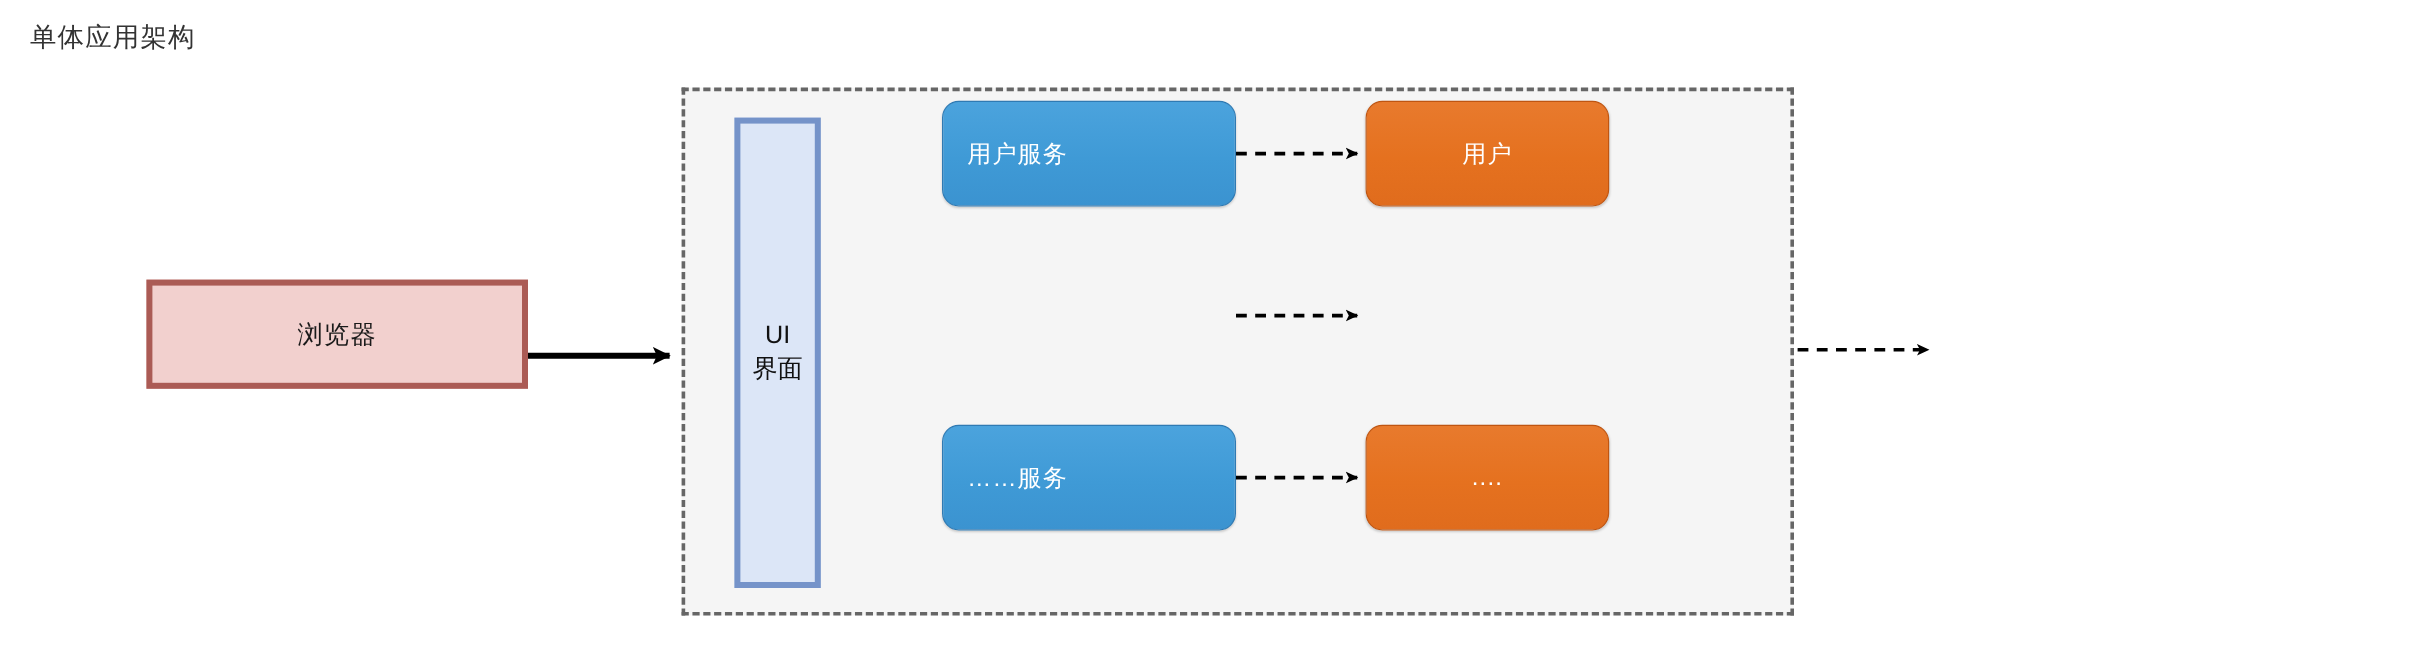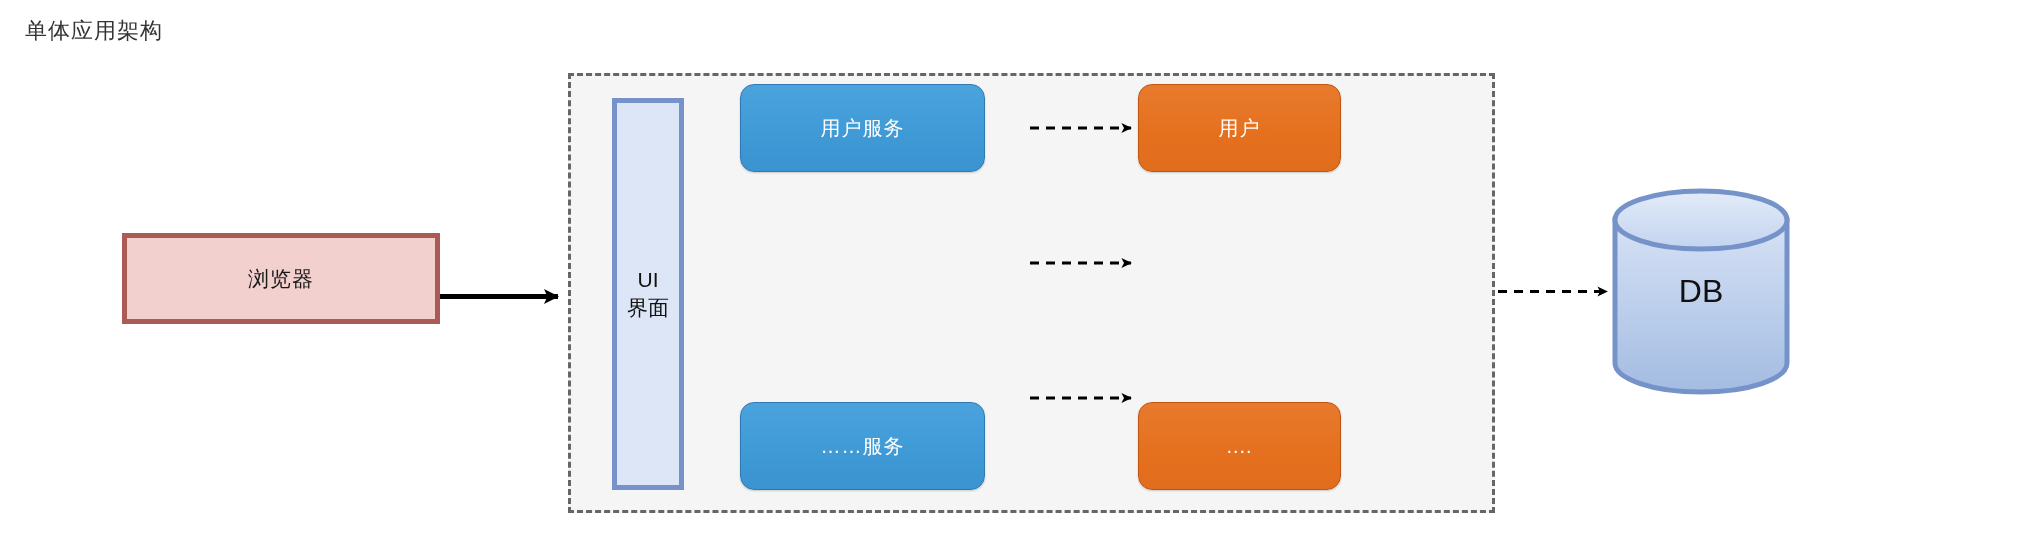--- a/index.html
+++ b/index.html
@@ -86,31 +86,31 @@
   .ui-box .label {
     font-size: 21px;
     color: #111111;
     line-height: 28px;
     text-align: center;
   }
 
   
   .service-box {
     position: absolute;
-    left: 740px;
+    left: 785px;
     width: 245px;
     height: 88px;
     border-radius: 14px;
     box-sizing: border-box;
     background: linear-gradient(180deg, #4ba3dd 0%, #3f9ad6 55%, #3b93d0 100%);
     border: 1.5px solid #2f7ab3;
     display: flex;
     align-items: center;
-    justify-content: center;
     box-shadow: 0 1px 2px rgba(0,0,0,0.18);
+    padding-left: 20px;
   }
   .service-box .label {
     font-size: 20px;
     color: #ffffff;
     letter-spacing: 1px;
   }
 
   
   .entity-box {
     position: absolute;
@@ -127,21 +127,21 @@
     box-shadow: 0 1px 2px rgba(0,0,0,0.18);
   }
   .entity-box .label {
     font-size: 20px;
     color: #ffffff;
     letter-spacing: 1px;
   }
 
   .row-1 { top: 84px; }
   .row-2 { top: 219px; }
-  .row-3 { top: 354px; margin-top: 48px; }
+  .row-3 { top: 354px; }
 
   
   .db-cylinder {
     position: absolute;
     left: 1612px;
     top: 188px;
     width: 178px;
     height: 207px;
   }
   .db-cylinder .db-label {
@@ -192,37 +192,20 @@
     <span class="label">……服务</span>
   </div>
 
   <div class="entity-box row-1">
     <span class="label">用户</span>
   </div>
   <div class="entity-box row-3">
     <span class="label">....</span>
   </div>
 
-  <div class="db-cylinder">
-    <svg width="178" height="207" viewBox="0 0 178 207">
-      <defs>
-        <linearGradient id="dbBodyGrad" x1="0" y1="0" x2="0" y2="1">
-          <stop offset="0%" stop-color="#d6e2f5"></stop>
-          <stop offset="100%" stop-color="#a3bce2"></stop>
-        </linearGradient>
-        <linearGradient id="dbTopGrad" x1="0" y1="0" x2="0" y2="1">
-          <stop offset="0%" stop-color="#e2ebf9"></stop>
-          <stop offset="100%" stop-color="#c3d4ef"></stop>
-        </linearGradient>
-      </defs>
-      <path d="M3,32 L3,175 A86,29 0 0,0 175,175 L175,32 Z" fill="url(#dbBodyGrad)" stroke="#7593c9" stroke-width="5"></path>
-      <ellipse cx="89" cy="32" rx="86" ry="29" fill="url(#dbTopGrad)" stroke="#7593c9" stroke-width="5"></ellipse>
-    </svg>
-    <div class="db-label">DB</div>
-  </div>
 
   <svg class="connectors">
     <defs>
       <marker id="arrowBlack" markerWidth="11" markerHeight="11" refX="9.6" refY="5.5" orient="auto" markerUnits="userSpaceOnUse">
         <path d="M0,0.6 L10.5,5.5 L0,10.4 L2.6,5.5 Z" fill="#000000"></path>
       </marker>
       <marker id="arrowBlackBig" markerWidth="16" markerHeight="16" refX="14" refY="8" orient="auto" markerUnits="userSpaceOnUse">
         <path d="M0,0.6 L15,8 L0,15.4 L3.4,8 Z" fill="#000000"></path>
       </marker>
     </defs>

